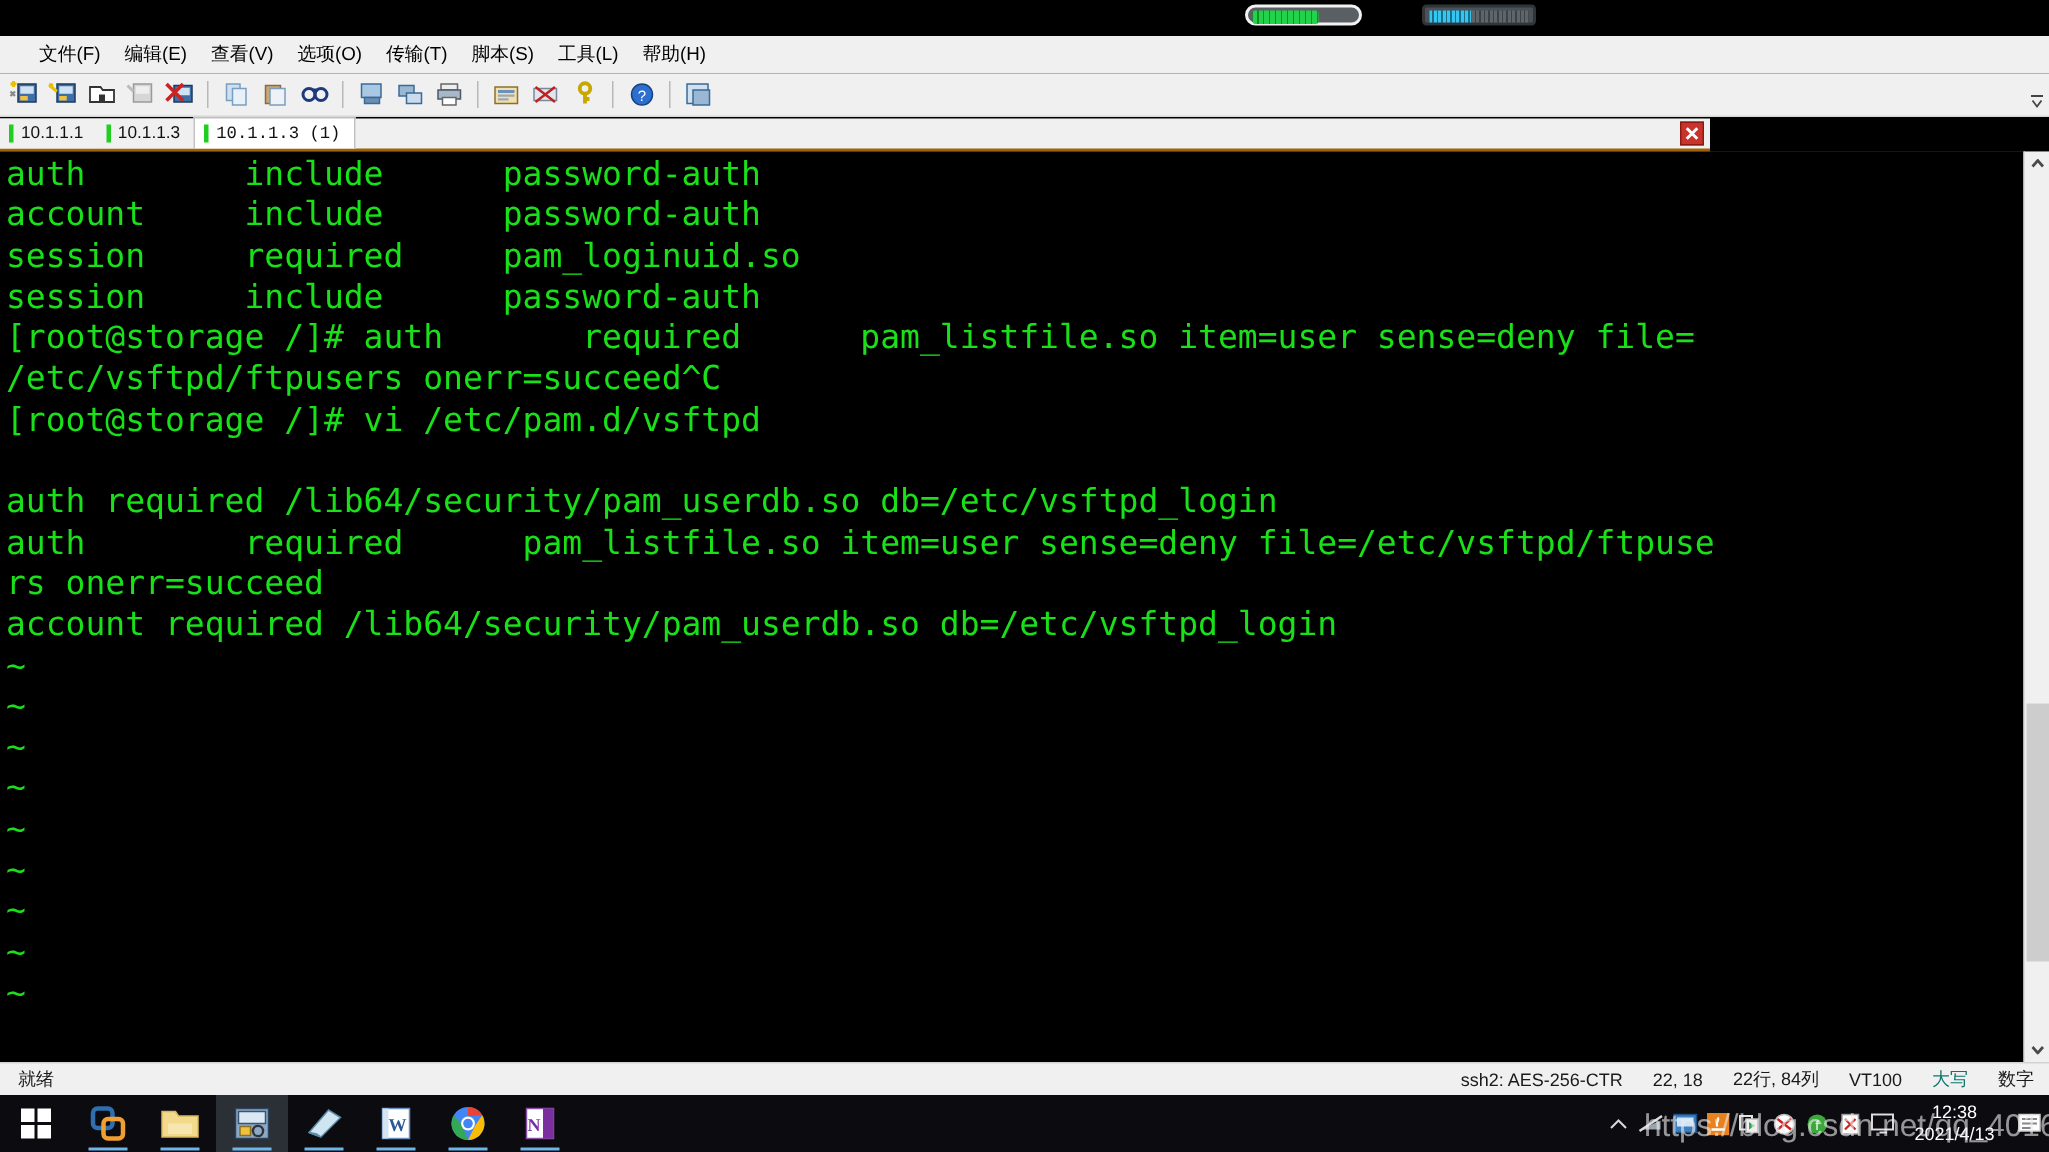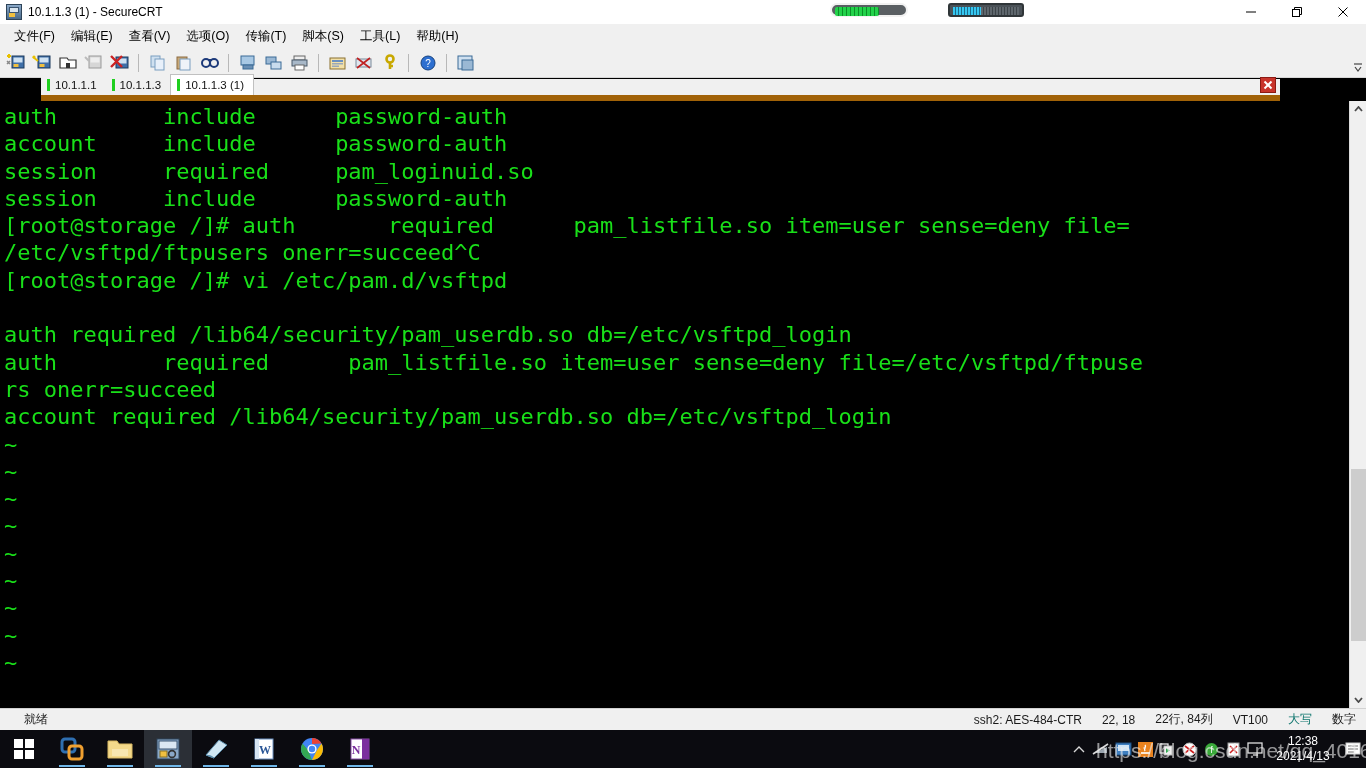--- a/index.html
+++ b/index.html
@@ -71,21 +71,21 @@
   .winbtn {
     width: 46px; height: 24px; display: flex; align-items: center; justify-content: center;
     font-size: 12px; color: #000; line-height: 1;
   }
   .winbtn svg { display: block; }
 
   
   .menubar {
     position: absolute; left: 0; top: 24px; width: 1366px; height: 25px;
     background: #f0f0f0;
-    display: flex; align-items: center; padding-left: 6px; box-sizing: border-box;
+    display: flex; align-items: center; padding-left: 18px; box-sizing: border-box;
   }
   .menu-item {
     font-size: 12.5px; color: #000; padding: 3px 8px; white-space: nowrap;
   }
 
   
   .toolbar {
     position: absolute; left: 0; top: 49px; width: 1366px; height: 29px;
     background: #f0f0f0; border-bottom: 1px solid #d6d6d6;
     display: flex; align-items: center; padding-left: 4px; box-sizing: border-box;
@@ -98,33 +98,33 @@
   .tsep { width: 3px; height: 18px; border-left: 1px solid #b8b8b8; margin: 0 4px; flex: none; }
   .tbtn svg { display:block; }
   .tb-overflow {
     position: absolute; right: 2px; top: 4px; width: 12px; height: 20px;
     display:flex; flex-direction:column; align-items:center; justify-content:flex-end;
     font-size: 9px; color:#333;
   }
 
   
   .tabbar {
-    position: absolute; left: 0; top: 79px; width: 1239px; height: 22px;
+    position: absolute; left: 0; top: 79px; width: 1140px; height: 22px;
     background: #f0f0f0; display: flex; align-items: flex-end;
-    border-bottom: 6px solid #a16207; box-sizing: border-box; margin-left: 41px;
+    border-bottom: 2px solid #a16207; box-sizing: border-box;
   }
   .tab {
     height: 20px; display: flex; align-items: center;
     padding: 0 9px 0 6px; font-size: 11.5px; color: #111;
     background: #f0f0f0; box-sizing: border-box; white-space: nowrap;
   }
   .tab .bar { width: 3px; height: 12px; background: #1fcf1f; margin-right: 5px; flex:none; }
   .tab.active {
     background: #ffffff; border-left: 1px solid #c0c0c0; border-right: 1px solid #c0c0c0;
-    border-top: 1px solid #c0c0c0; height: 21px;
+    border-top: 1px solid #c0c0c0; height: 21px; font-family: Liberation Mono, monospace;
   }
   .tabbar .spacer { flex: 1; }
   .tab-close {
     width: 16px; height: 16px; margin-right: 4px; margin-bottom: 2px;
     background: #c8342b; border: 1px solid #8c1a14; box-sizing: border-box;
     display:flex; align-items:center; justify-content:center;
     color: #fff; font-size: 11px; font-weight: bold; line-height: 1; flex: none;
   }
 
   
@@ -164,21 +164,21 @@
     background: #cdcdcd;
   }
 
   
   .statusbar {
     position: absolute; left: 0; top: 708px; width: 1366px; height: 22px;
     background: #f0f0f0; border-top: 1px solid #d2d2d2;
     display: flex; align-items: center; box-sizing: border-box;
     font-size: 12px; color: #1a1a1a;
   }
-  .statusbar .ready { padding-left: 24px; }
+  .statusbar .ready { padding-left: 12px; }
   .statusbar .sp { flex: 1; }
   .sb-cell { padding: 0 10px; white-space: nowrap; }
   .sb-cell.dim { color: #0f766e; }
 
   
   .taskbar {
     position: absolute; left: 0; top: 730px; width: 1366px; height: 38px;
     background: #0b0b10;
     display: flex; align-items: center;
   }
@@ -209,24 +209,20 @@
     white-space: nowrap; letter-spacing: 0px;
     font-family: "Liberation Sans", sans-serif;
     pointer-events: none;
   }
 </style>
 </head>
 <body>
 
 <div id="app">
 
-  <div class="titlebar">
-    <div class="title-icon"></div>
-    <div class="title-text">10.1.1.3 (1) - SecureCRT</div>
-  </div>
   <div class="title-widgets">
     <div class="tb-gauge g1">
         <div class="fill"></div>
       </div>
     <div class="tb-gauge g2">
         <div class="fill"></div>
         <div class="rest"></div>
       </div>
   </div>
   <div class="winbtns">
@@ -418,21 +414,21 @@
     <div class="arrow down">
       <svg width="9" height="7" viewBox="0 0 9 7">
           <polyline points="1,2 4.5,6 8,2" fill="none" stroke="#4a4a4a" stroke-width="1.8"></polyline>
         </svg>
     </div>
   </div>
 
   <div class="statusbar">
     <div class="ready">就绪</div>
     <div class="sp"></div>
-    <div class="sb-cell">ssh2: AES-484-CTR</div>
+    <div class="sb-cell">ssh2: AES-256-CTR</div>
     <div class="sb-cell">22, 18</div>
     <div class="sb-cell">22行, 84列</div>
     <div class="sb-cell">VT100</div>
     <div class="sb-cell dim">大写</div>
     <div class="sb-cell">数字</div>
   </div>
 
   <div class="taskbar">
     <div class="tk">
       <span class="start-glyph">

